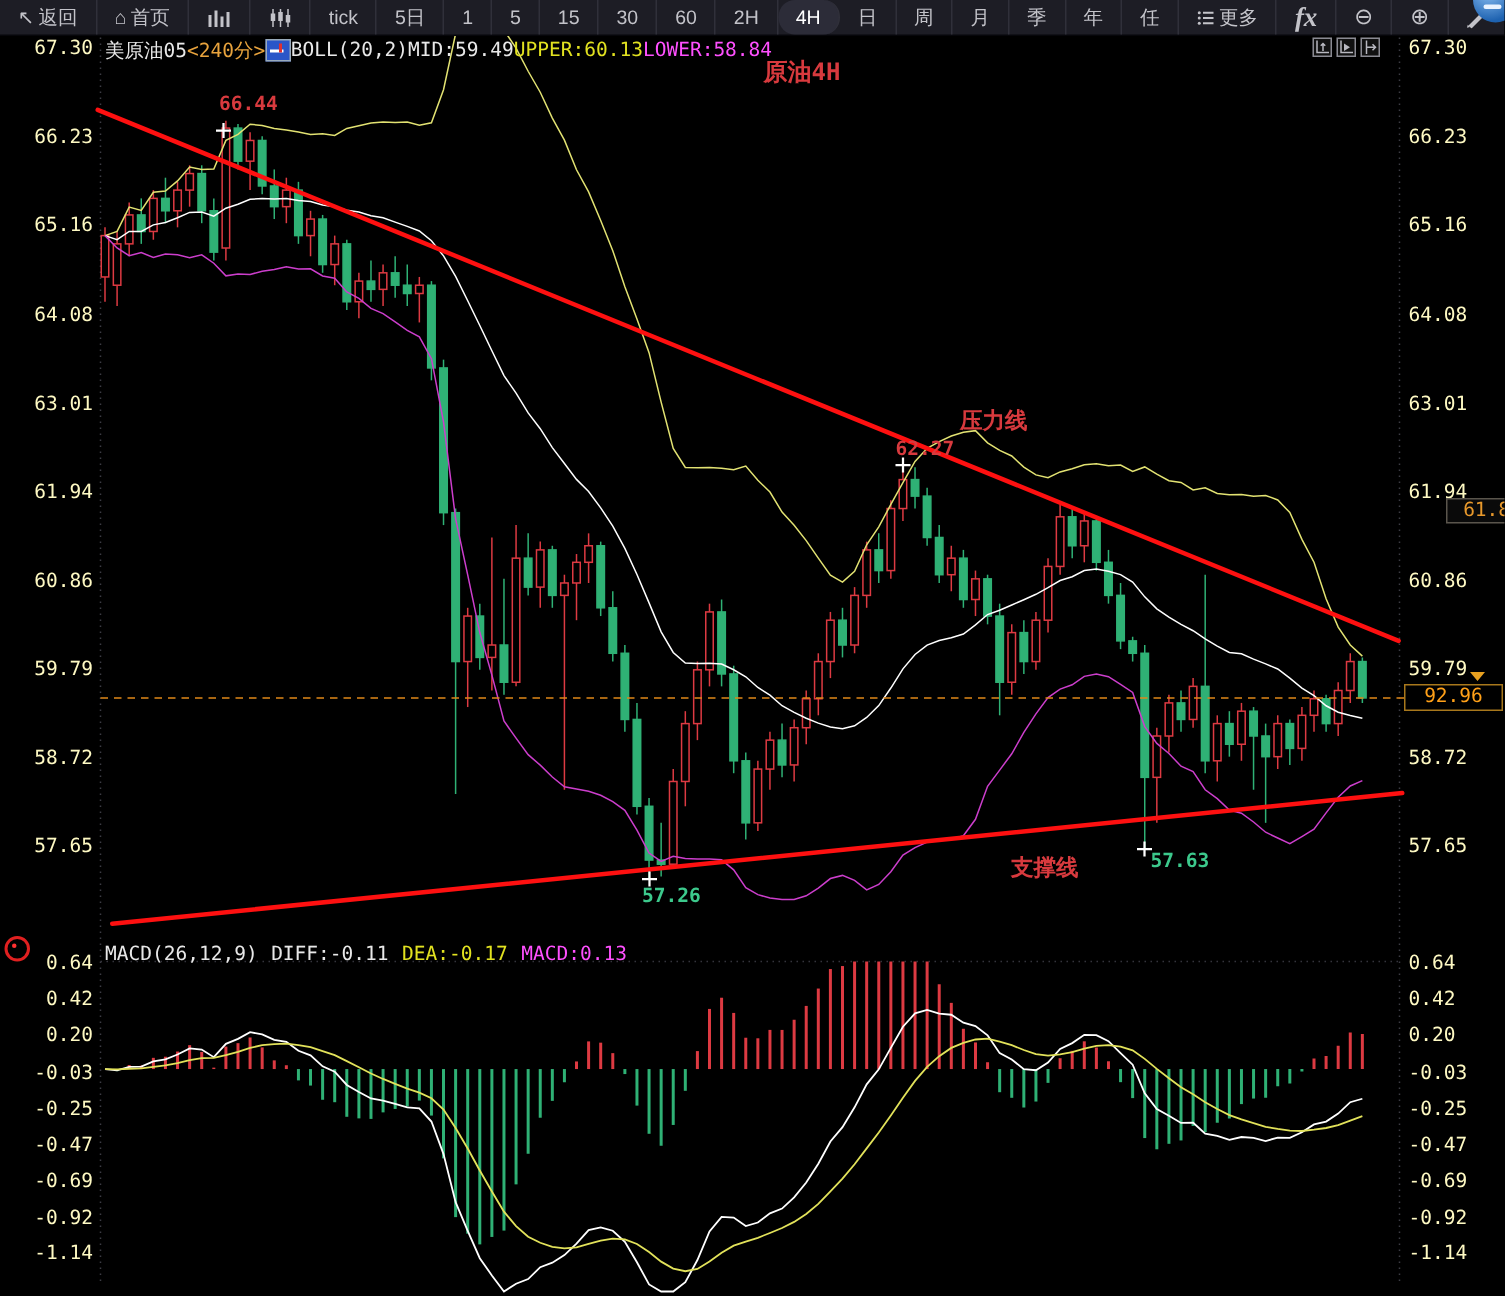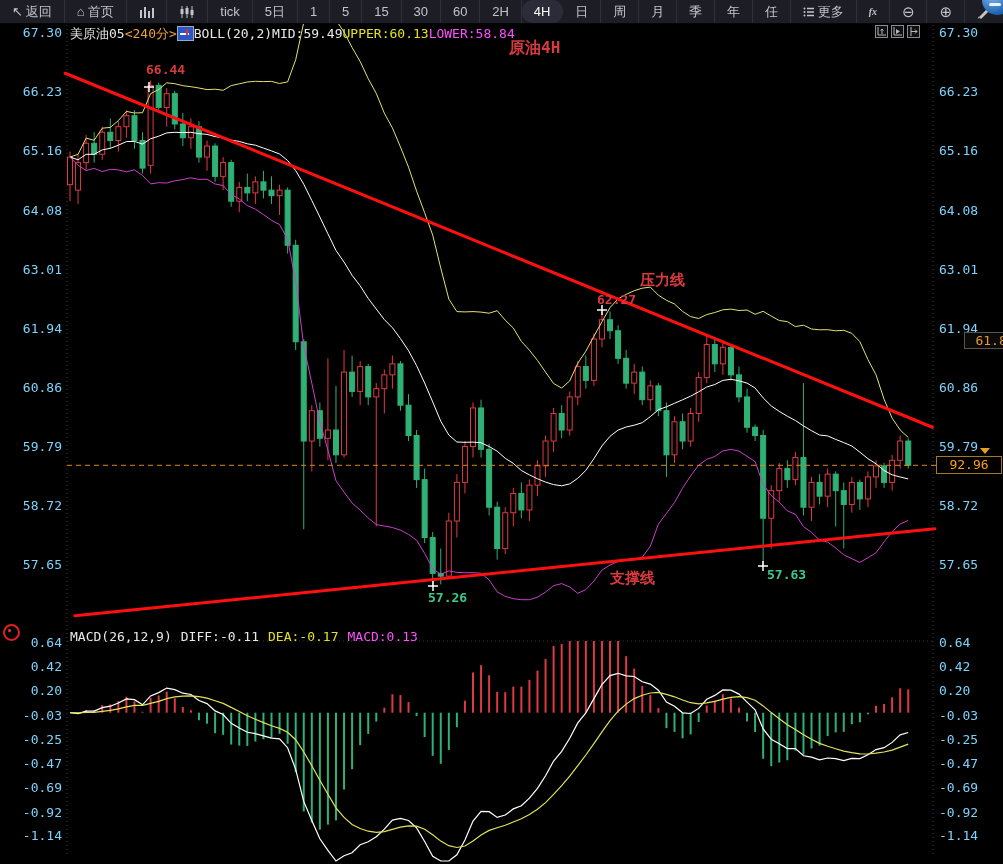--- a/index.html
+++ b/index.html
@@ -8,35 +8,35 @@
   
   .toolbar{position:absolute;left:0;top:0;width:1003px;height:23px;display:flex;
            background:#1d1d25;border-bottom:1px solid #06060a;z-index:40;}
   .tbtn{flex:1 1 auto;display:flex;align-items:center;justify-content:center;gap:3px;
         color:#c3c3c9;font-size:13px;background:transparent;border:none;
         border-right:1px solid #30303a;padding:0 3px;white-space:nowrap;cursor:pointer;
         font-family:"Liberation Sans",sans-serif;}
   .tbtn.active{color:#ffffff;background:#2c2c38;border-radius:11px;}
   .tbtn .glyph{font-size:13px;line-height:1;}
   .tbtn svg{display:block;}
-  .fxit{font-style:italic;font-family:"Liberation Serif",serif;font-weight:bold;font-size:10px;}
+  .fxit{font-style:italic;font-family:"Liberation Serif",serif;font-weight:bold;font-size:18px;}
   
   .chart-wrap{position:absolute;left:0;top:0;width:1003px;height:864px;background:#000;}
   #chart-svg{position:absolute;left:0;top:0;}
   .chart-header{position:absolute;left:70px;top:26px;height:15px;display:flex;gap:0;
                 align-items:center;font:13px "DejaVu Sans Mono",monospace;white-space:nowrap;z-index:10;}
   .macd-header{position:absolute;left:70px;top:629px;height:15px;display:flex;gap:9px;
                align-items:center;font:13px "DejaVu Sans Mono",monospace;white-space:nowrap;z-index:10;}
   .c-white{color:#e8e8e8;} .c-orange{color:#e8a33d;} .c-yellow{color:#e2e220;}
   .c-magenta{color:#ff50ff;}
   .mini-chart-icon{width:15px;height:13px;background:#2a56c8;border:1px solid #9ab;
                    display:inline-block;position:relative;}
   .mini-chart-icon:before{content:"";position:absolute;left:2px;top:6px;width:9px;height:2px;background:#fff;}
   .mini-chart-icon:after{content:"";position:absolute;left:8px;top:2px;width:2px;height:6px;background:#e03030;}
-  .axis-label{position:absolute;font:13px "DejaVu Sans Mono",monospace;color:#7dd3fc;z-index:8;}
+  .axis-label{position:absolute;font:13px "DejaVu Sans Mono",monospace;color:#fef9c3;z-index:8;}
   .axis-left{left:6px;width:56px;text-align:right;}
   .axis-right{left:939px;text-align:left;}
   .ann{position:absolute;font-family:"DejaVu Sans Mono",monospace;font-weight:bold;z-index:12;white-space:nowrap;}
   .price-tag{position:absolute;left:936px;top:456px;width:64px;height:16px;line-height:16px;
              text-align:center;border:1px solid #a8781c;color:#ffa018;background:#000;
              font:13px "DejaVu Sans Mono",monospace;z-index:12;}
   .price-tag2{position:absolute;left:964px;top:332px;width:60px;height:15px;line-height:15px;
               text-align:center;border:1px solid #5a554c;color:#e8992c;background:#0a0a0a;
               font:13px "DejaVu Sans Mono",monospace;z-index:12;}
   .scale-btns{position:absolute;left:875px;top:25px;display:flex;gap:3px;z-index:12;}
@@ -467,21 +467,21 @@
       <div class="axis-label axis-left" style="top: 779.565px;">-0.69</div>
       <div class="axis-label axis-right" style="top: 779.565px;">-0.69</div>
       <div class="axis-label axis-left" style="top: 804.52px;">-0.92</div>
       <div class="axis-label axis-right" style="top: 804.52px;">-0.92</div>
       <div class="axis-label axis-left" style="top: 828.39px;">-1.14</div>
       <div class="axis-label axis-right" style="top: 828.39px;">-1.14</div>
     </div>
   <div id="annotations">
       <div class="ann" style="left: 509px; top: 38px; color: rgb(216, 58, 62); font-size: 16px;">原油4H</div>
       <div class="ann" style="left: 640px; top: 271px; color: rgb(216, 58, 62); font-size: 15px;">压力线</div>
-      <div class="ann" style="left: 610px; top: 569px; color: rgb(216, 58, 62); font-size: 15px;">支撑线</div>
+      <div class="ann" style="left: 674px; top: 569px; color: rgb(216, 58, 62); font-size: 15px;">支撑线</div>
       <div class="ann" style="left: 146px; top: 62px; color: rgb(216, 58, 62); font-size: 13px;">66.44</div>
       <div class="ann" style="left: 597px; top: 292px; color: rgb(216, 58, 62); font-size: 13px;">62.27</div>
       <div class="ann" style="left: 428px; top: 590px; color: rgb(60, 201, 140); font-size: 13px;">57.26</div>
       <div class="ann" style="left: 767px; top: 567px; color: rgb(60, 201, 140); font-size: 13px;">57.63</div>
     </div>
 </div>
 
 <div class="toolbar">
   <button class="tbtn">
       <span class="glyph">↖</span>

